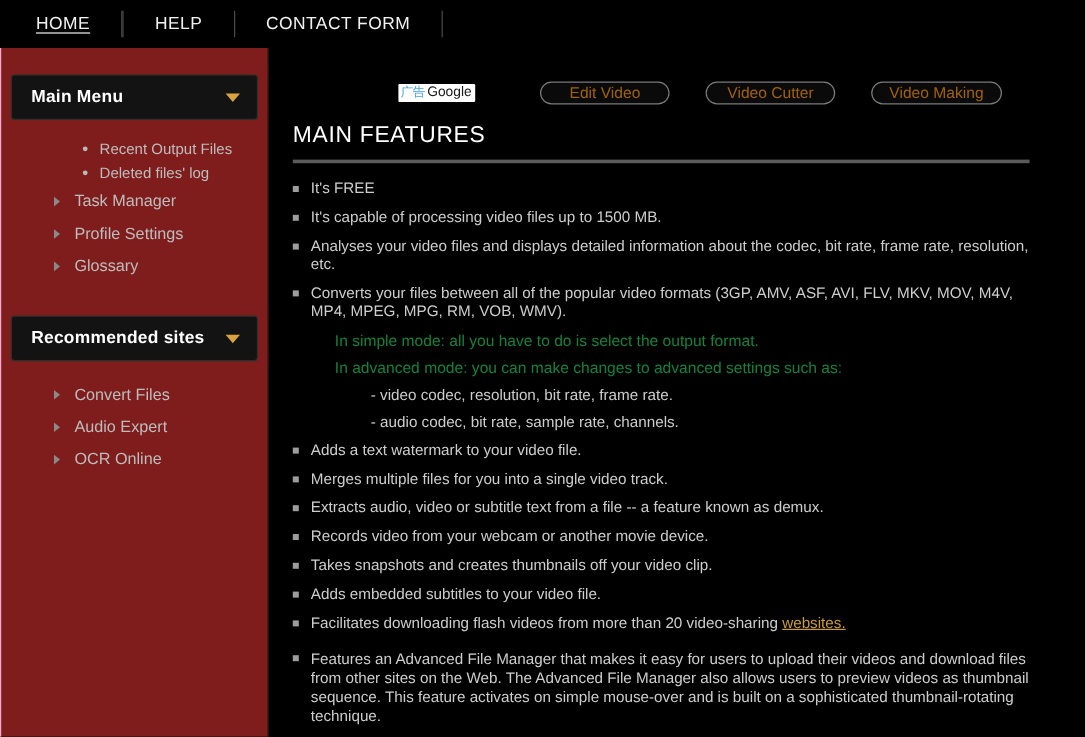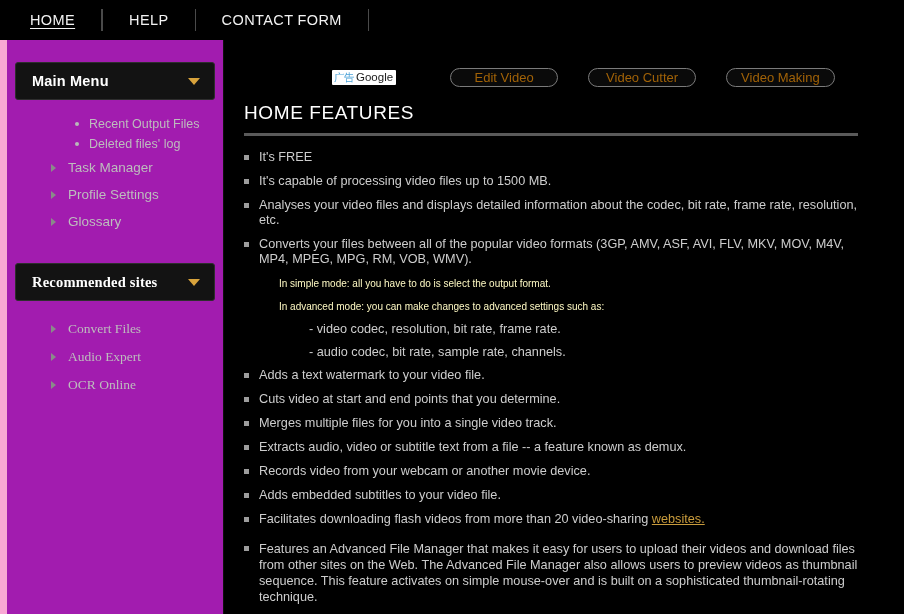--- a/index.html
+++ b/index.html
@@ -50,22 +50,22 @@
     display: flex;
     height: 574px;
     align-items: flex-start;
   }
 
   
   #sidebar {
     width: 224px;
     flex: 0 0 224px;
     min-height: 574px;
-    background: #a21caf;
-    border-left: 7px solid #f9a8d4;
+    background: #7f1d1d;
+    border-left: 1px solid #f9a8d4;
     border-right: 1px solid #101010;
     padding-top: 22px;
   }
 
   .panel { margin-bottom: 4px; }
 
   .panel-head {
     margin: 0 8px 0 8px;
     height: 38px;
     background: #131313;
@@ -122,21 +122,21 @@
     border-radius: 50%;
     background: #b9b9b9;
     margin-right: 10px;
     flex: 0 0 auto;
   }
   .menu-sub .lbl {
     font-size: 12.5px;
     color: #bdbdbd;
   }
 
-  .panel.second { margin-top: 22px; font-family: Liberation Serif, serif; }
+  .panel.second { margin-top: 22px; }
 
   
   #main {
     flex: 1;
     padding: 0 46px 0 16px;
     position: relative;
   }
 
   
   #strip {
@@ -215,23 +215,23 @@
   .feat::before {
     content: "";
     position: absolute;
     left: 0; top: 5px;
     width: 5px; height: 5px;
     background: #9d9d9d;
   }
 
   .sub1 {
     padding-left: 35px;
-    font-size: 10px;
+    font-size: 13px;
     line-height: 15px;
-    color: #fef9c3;
+    color: #15803d;
     margin-bottom: 8px;
   }
   .sub2 {
     padding-left: 65px;
     font-size: 12.7px;
     line-height: 15px;
     color: #cdcdcd;
     margin-bottom: 8px;
   }
 
@@ -315,36 +315,36 @@
         <span class="cn">广告</span>
         <span class="gg">Google</span>
       </div>
       <div id="tabs-holder" style="display:flex;align-items:center;">
           <div class="pill">Edit Video</div>
           <div class="pill">Video Cutter</div>
           <div class="pill">Video Making</div>
         </div>
     </div>
 
-    <h1 id="heading">HOME FEATURES</h1>
+    <h1 id="heading">MAIN FEATURES</h1>
     <hr id="rule">
 
     <div id="features">
         <div class="feat">It's FREE</div>
         <div class="feat">It's capable of processing video files up to 1500 MB.</div>
         <div class="feat">Analyses your video files and displays detailed information about the codec, bit rate, frame rate, resolution, etc.</div>
         <div class="feat">Converts your files between all of the popular video formats (3GP, AMV, ASF, AVI, FLV, MKV, MOV, M4V, MP4, MPEG, MPG, RM, VOB, WMV).</div>
         <div class="sub1">In simple mode: all you have to do is select the output format.</div>
         <div class="sub1">In advanced mode: you can make changes to advanced settings such as:</div>
         <div class="sub2">- video codec, resolution, bit rate, frame rate.</div>
         <div class="sub2">- audio codec, bit rate, sample rate, channels.</div>
         <div class="feat">Adds a text watermark to your video file.</div>
-        <div class="feat">Cuts video at start and end points that you determine.</div>
         <div class="feat">Merges multiple files for you into a single video track.</div>
         <div class="feat">Extracts audio, video or subtitle text from a file -- a feature known as demux.</div>
         <div class="feat">Records video from your webcam or another movie device.</div>
+        <div class="feat">Takes snapshots and creates thumbnails off your video clip.</div>
         <div class="feat">Adds embedded subtitles to your video file.</div>
         <div class="feat"><span>Facilitates downloading flash videos from more than 20 video-sharing </span><a class="inline-link" href="#">websites.</a></div>
         <div class="feat block">Features an Advanced File Manager that makes it easy for users to upload their videos and download files from other sites on the Web. The Advanced File Manager also allows users to preview videos as thumbnail sequence. This feature activates on simple mouse-over and is built on a sophisticated thumbnail-rotating technique.</div>
       </div>
 
   </main>
 </div>
 
 </body></html>

